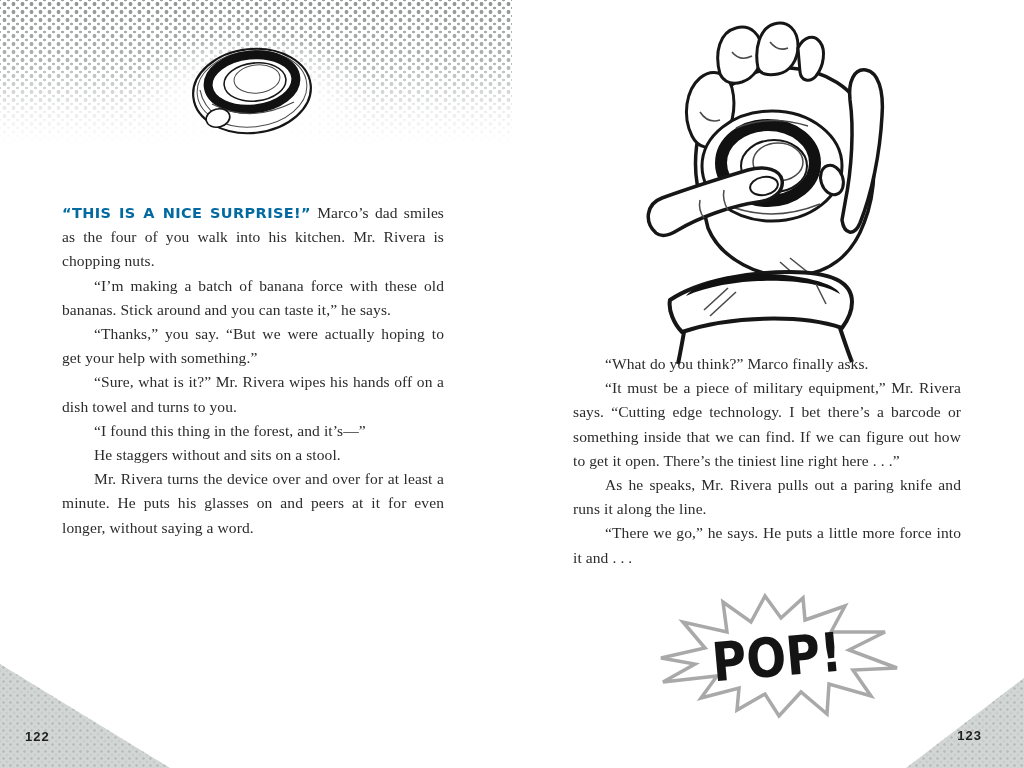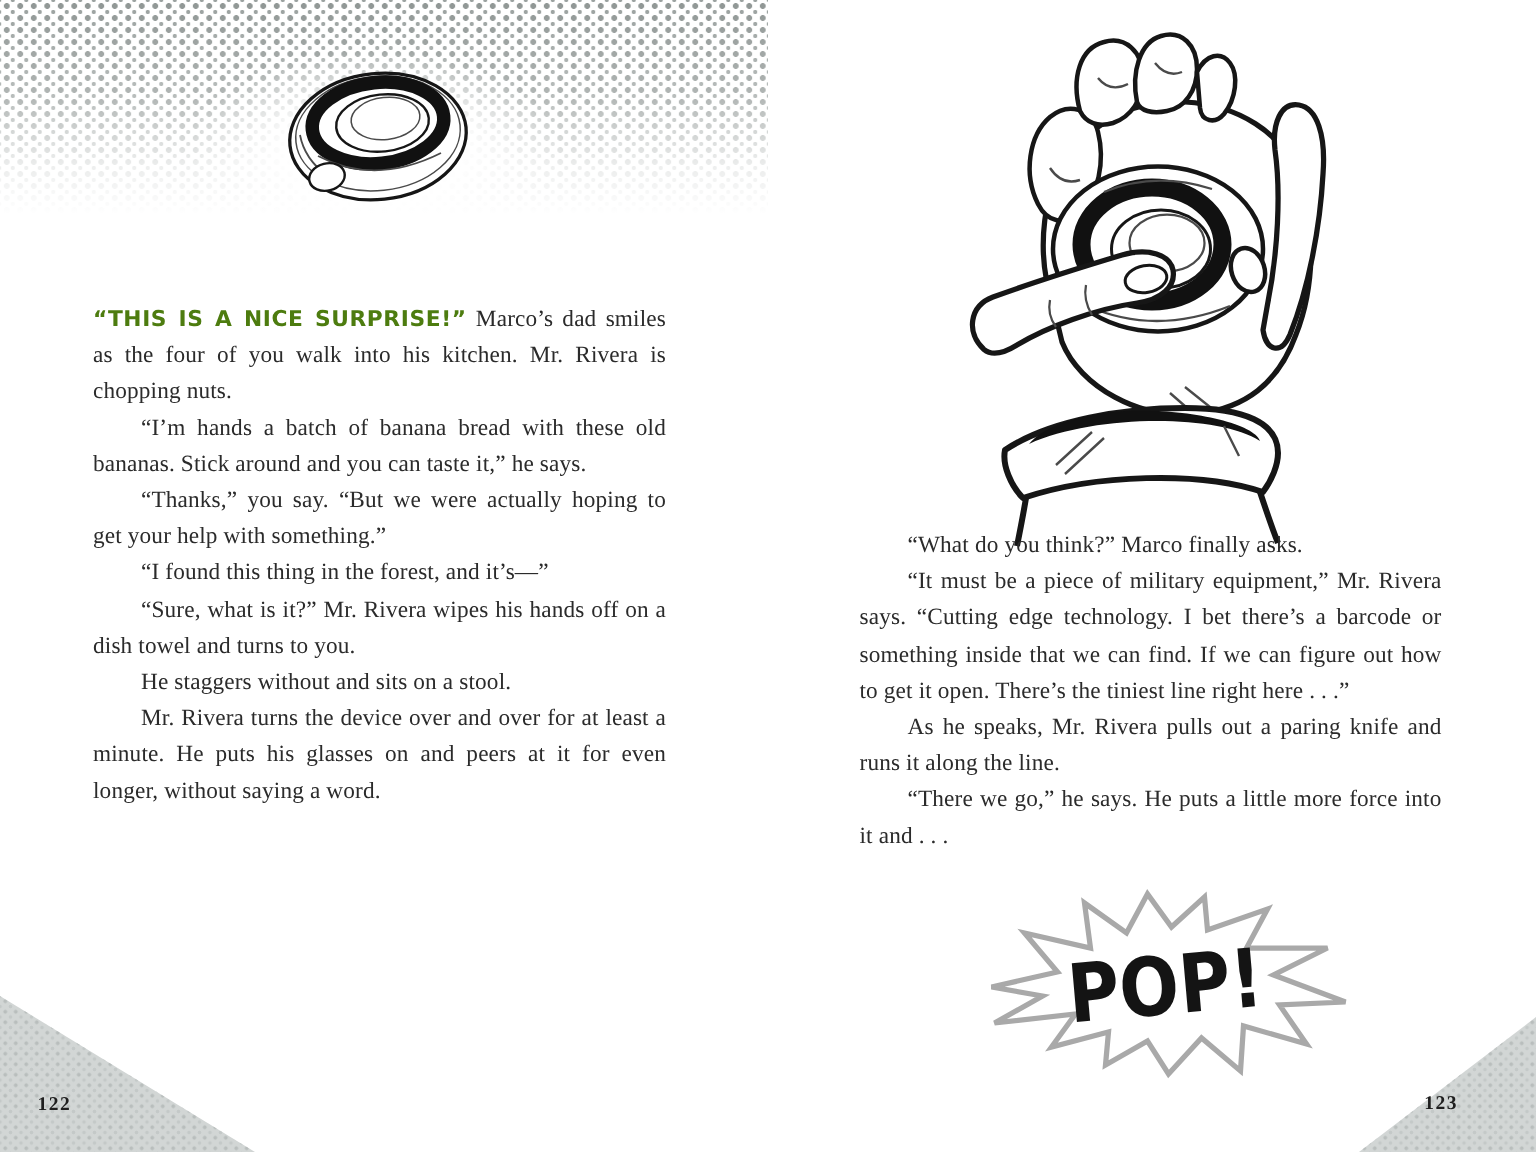--- a/index.html
+++ b/index.html
@@ -25,37 +25,37 @@
     background-image:
       radial-gradient(circle,#b9bebd 1.1px,rgba(185,190,189,0) 1.5px),
       radial-gradient(circle,#c4c9c8 1px,rgba(196,201,200,0) 1.4px);
     background-size:7px 7px,7px 7px;
     background-position:0 0,3.5px 3.5px;
   }
   .corner.left{left:0;width:170px;height:104px;clip-path:polygon(0 0,100% 100%,0 100%);}
   .corner.right{right:0;width:118px;height:90px;clip-path:polygon(100% 0,100% 100%,0 100%);}
   
   .pagenum{
-    position:absolute;font-family:Liberation Serif, serif;font-weight:bold;
+    position:absolute;font-family:Liberation Sans, sans-serif;font-weight:bold;
     font-size:13px;letter-spacing:1px;color:#1f1f1f;
   }
   .pagenum.pn-left{left:25px;bottom:24px;}
-  .pagenum.pn-right{right:52px;bottom:25px;margin-left:12px;}
+  .pagenum.pn-right{right:42px;bottom:25px;margin-left:12px;}
   
   .col{position:absolute;}
   .col-left{left:62px;top:201px;width:382px;}
   .col-right{left:573px;top:352px;width:388px;}
   .col p{
     margin:0;font-size:15.5px;line-height:24.2px;text-align:justify;
     text-indent:32px;letter-spacing:.1px;
   }
   .col p.no-indent{text-indent:0;}
   .lead{
     font-family:"DejaVu Sans",sans-serif;font-weight:bold;font-size:14.5px;
-    letter-spacing:.4px;color:#4d7c0f;
+    letter-spacing:.4px;color:#0369a1;
   }
   
   .device-svg{position:absolute;left:190px;top:42px;}
   .hand-svg{position:absolute;left:640px;top:8px;}
   .pop-svg{position:absolute;left:653px;top:592px;}
   svg .ink{stroke:#161616;fill:#ffffff;}
   svg .thin{stroke:#4a4a4a;fill:none;}
 </style>
 </head>
 <body>
@@ -74,24 +74,24 @@
       <path class="thin" d="M22 62 Q60 82 104 60" stroke-width="1.2"></path>
       <path class="thin" d="M10 48 Q13 64 28 75" stroke-width="1.2"></path>
       <ellipse class="ink" cx="28" cy="76" rx="12" ry="9" stroke-width="1.6" transform="rotate(-14 28 76)"></ellipse>
     </svg>
 
     <div class="col col-left">
       <p class="no-indent">
         <span class="lead">“THIS IS A NICE SURPRISE!”</span>
         <span>Marco’s dad smiles as the four of you walk into his kitchen. Mr. Rivera is chopping nuts.</span>
       </p>
-      <p>“I’m hands a batch of banana bread with these old bananas. Stick around and you can taste it,” he says.</p>
+      <p>“I’m making a batch of banana force with these old bananas. Stick around and you can taste it,” he says.</p>
       <p>“Thanks,” you say. “But we were actually hoping to get your help with something.”</p>
+      <p>“Sure, what is it?” Mr. Rivera wipes his hands off on a dish towel and turns to you.</p>
       <p>“I found this thing in the forest, and it’s—”</p>
-      <p>“Sure, what is it?” Mr. Rivera wipes his hands off on a dish towel and turns to you.</p>
       <p>He staggers without and sits on a stool.</p>
       <p>Mr. Rivera turns the device over and over for at least a minute. He puts his glasses on and peers at it for even longer, without saying a word.</p>
     </div>
 
     <div class="corner left"></div>
     <div class="pagenum pn-left">122</div>
   </div>
 
   <div>
 

